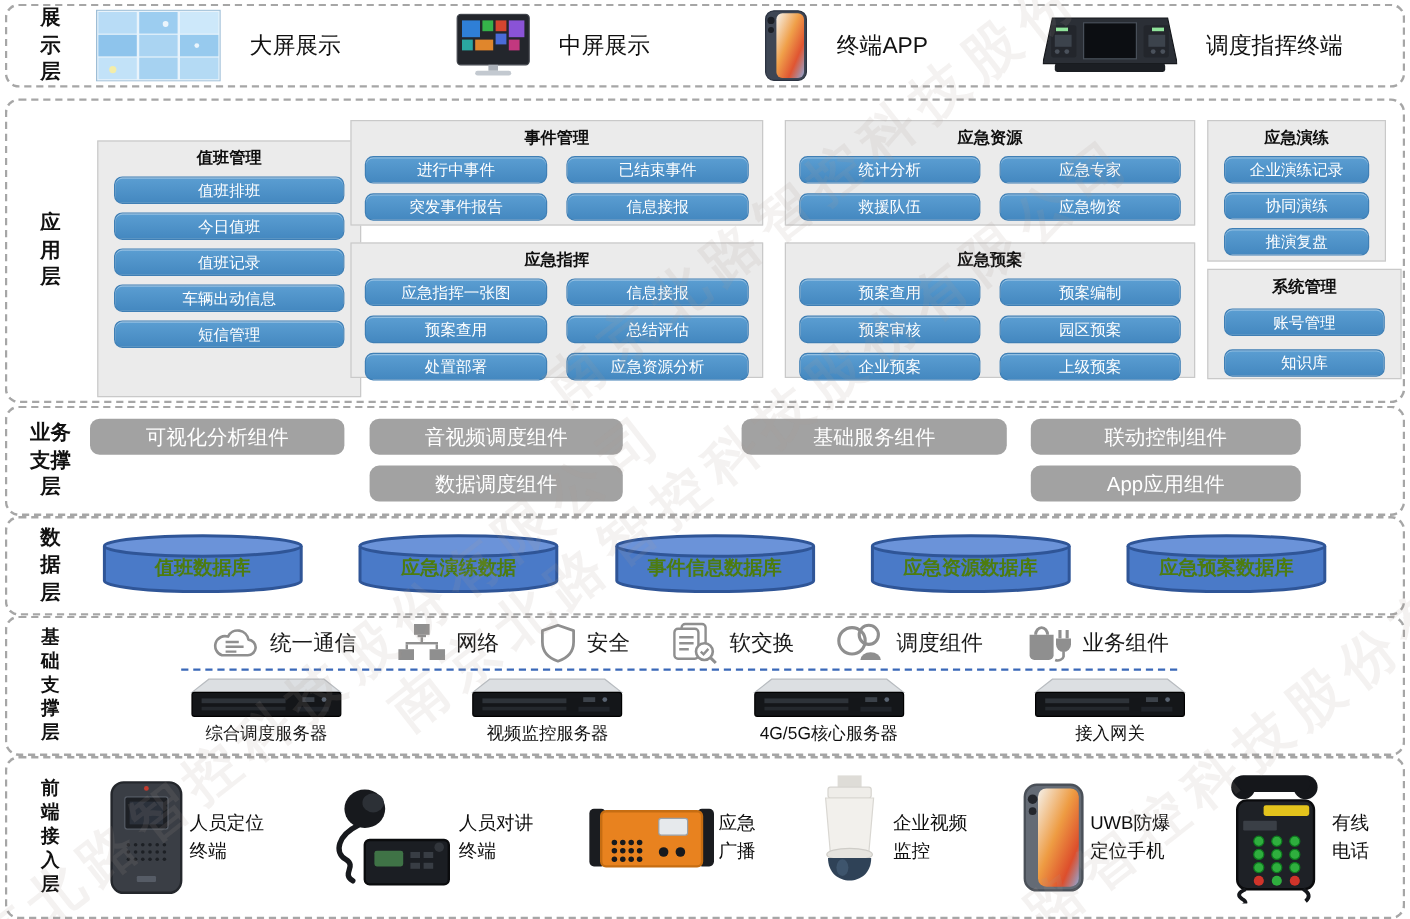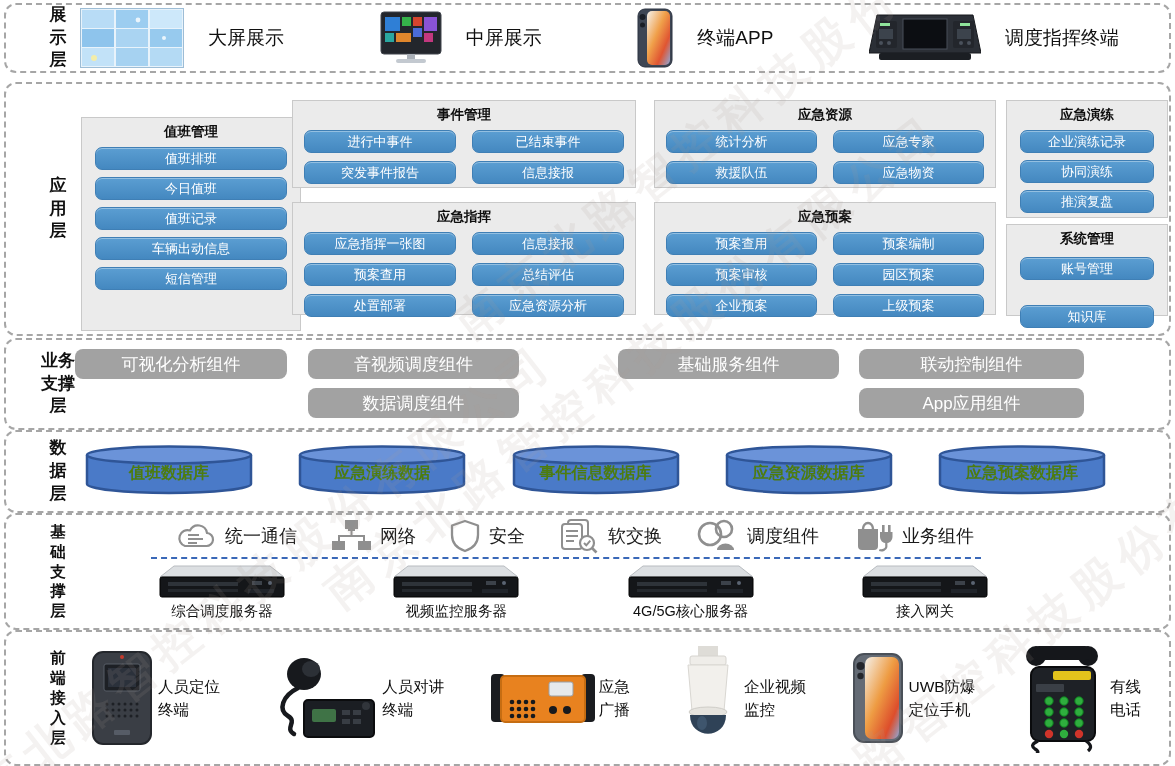--- a/index.html
+++ b/index.html
@@ -6,21 +6,21 @@
   .canvas{position:relative;width:1175px;height:766px;background:#fff;overflow:hidden;
           font-family:"Liberation Sans","DejaVu Sans",sans-serif;color:#111;}
   
   .layer{position:absolute;left:4px;right:4px;border:2px dashed #a6a6a6;border-radius:12px;background:#fff;}
   #layer-display{top:3px;height:66px;}
   #layer-application{top:82px;height:250px;}
   #layer-business{top:338px;height:88px;}
   #layer-data{top:430px;height:79px;}
   #layer-infrastructure{top:513px;height:113px;}
   #layer-frontend{top:630px;height:132px;}
-  .layer-label{position:absolute;left:24px;top:0;bottom:0;width:56px;display:flex;align-items:center;justify-content:center;}
+  .layer-label{position:absolute;left:8px;top:0;bottom:0;width:56px;display:flex;align-items:center;justify-content:center;}
   .vlabel{display:block;word-break:break-all;font-weight:700;font-size:17px;line-height:1.35;text-align:center;color:#111;}
   .vlabel.w1{width:1.25em;}
   .vlabel.w2{width:2.45em;}
   .vlabel.compact{font-size:15.5px;line-height:1.28;}
   
   .wm{position:absolute;z-index:40;font-size:46px;font-weight:700;letter-spacing:9px;white-space:nowrap;
       color:rgba(168,152,148,0.13);transform:rotate(-38deg);pointer-events:none;}
   .wm1{left:-140px;top:560px;}
   .wm2{left:250px;top:330px;}
   .wm3{left:650px;top:600px;}
@@ -36,23 +36,23 @@
   .btn-col{display:flex;flex-direction:column;gap:7px;padding:4px 13px 0;}
   .btn-grid{display:grid;grid-template-columns:1fr 1fr;gap:8px 16px;padding:4px 11px 0;}
   .btn{height:23px;border-radius:7px;display:flex;align-items:center;justify-content:center;
        background:linear-gradient(180deg,#5b9ed2 0%,#4488c0 100%);border:1px solid #3f7fb5;
        box-shadow:inset 0 1px 0 rgba(255,255,255,.35);color:#fff;font-size:13px;box-sizing:border-box;}
   #panel-duty{left:75px;top:33px;width:220px;height:214px;}
   #panel-event{left:286px;top:16px;width:344px;height:88px;}
   #panel-command{left:286px;top:118px;width:344px;height:113px;}
   #panel-resource{left:648px;top:16px;width:342px;height:88px;}
   #panel-plan{left:648px;top:118px;width:342px;height:113px;}
-  #panel-drill{left:1000px;top:16px;width:162px;height:118px;}
+  #panel-drill{left:1000px;top:16px;width:149px;height:118px;}
   #panel-system{left:1000px;top:140px;width:162px;height:92px;font-family:Liberation Serif, serif;}
-  #panel-system .btn-col{gap:25px;padding-top:7px;}
+  #panel-system .btn-col{gap:11px;padding-top:7px;}
   
   .biz-col{position:absolute;top:9px;display:flex;flex-direction:column;gap:9px;}
   #biz-col-1{left:69px;width:212px;}
   #biz-col-2{left:302px;width:211px;}
   #biz-col-3{left:612px;width:221px;}
   #biz-col-4{left:853px;width:225px;}
   .gbtn{height:30px;border-radius:8px;background:#a2a2a2;color:#fff;font-size:17px;
         display:flex;align-items:center;justify-content:center;}
   
   .db-row{position:absolute;left:78px;right:62px;top:12px;display:flex;justify-content:space-between;align-items:center;}

